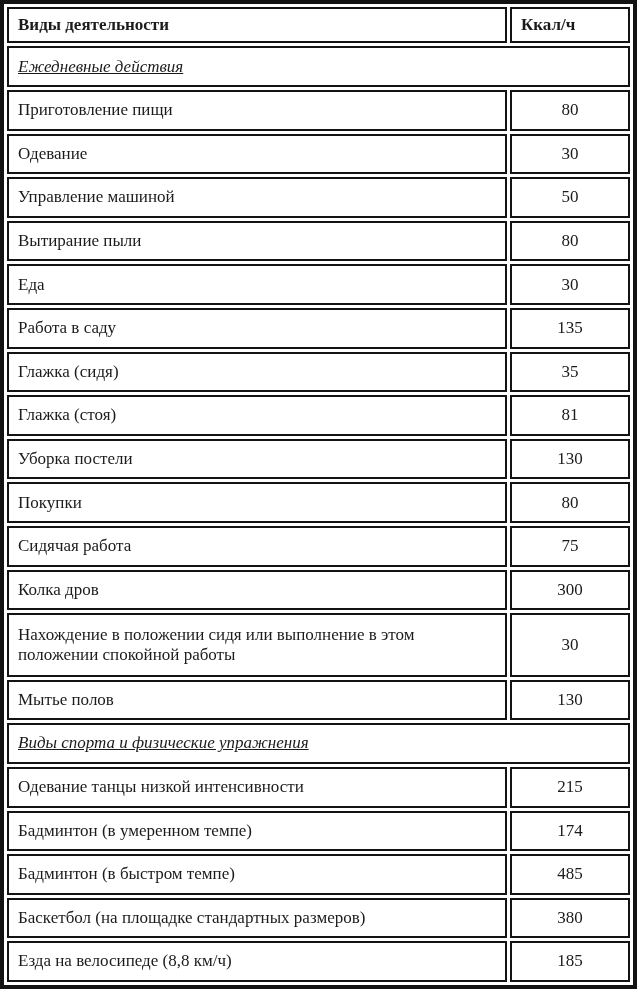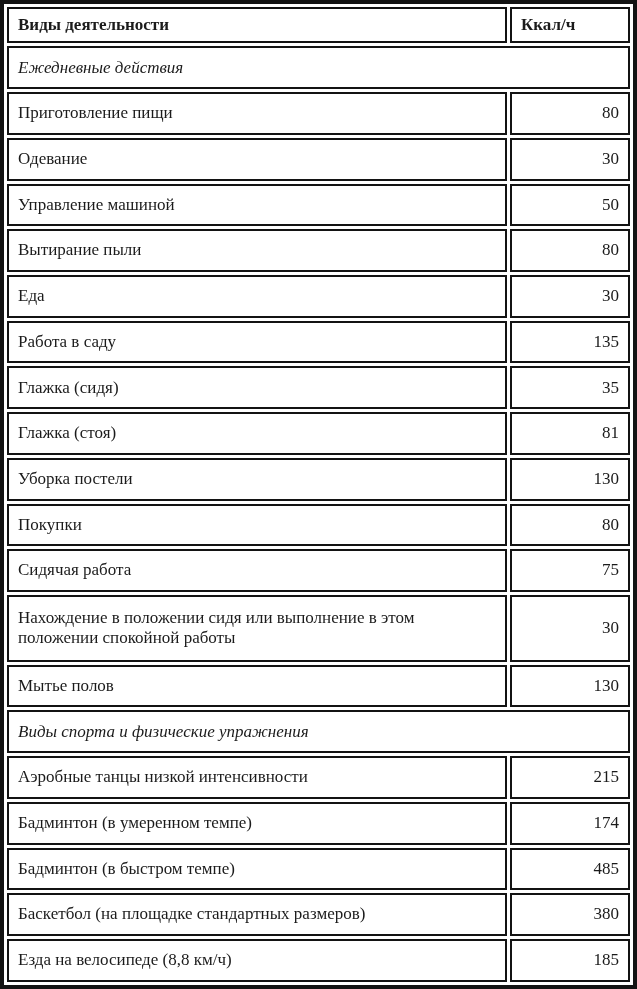--- a/index.html
+++ b/index.html
@@ -40,23 +40,24 @@
     text-align: left;
     vertical-align: middle;
     overflow: hidden;
   }
   .cal-table th {
     font-weight: bold;
   }
   .cal-table td.section-cell {
     font-style: italic;
     font-weight: normal;
+    text-decoration: underline;
   }
   .cal-table td.kcal-cell {
-    text-align: right;
+    text-align: center;
   }
 </style>
 </head>
 <body>
 
 <div class="page">
   <div class="table-frame">
     <table class="cal-table">
       <colgroup>
         <col class="col-activity">
@@ -110,32 +111,36 @@
           </tr>
           <tr>
             <td class="activity-cell">Покупки</td>
             <td class="kcal-cell">80</td>
           </tr>
           <tr>
             <td class="activity-cell">Сидячая работа</td>
             <td class="kcal-cell">75</td>
           </tr>
           <tr>
+            <td class="activity-cell">Колка дров</td>
+            <td class="kcal-cell">300</td>
+          </tr>
+          <tr>
             <td class="activity-cell">Нахождение в положении сидя или выполнение в этом положении спокойной работы</td>
             <td class="kcal-cell">30</td>
           </tr>
           <tr>
             <td class="activity-cell">Мытье полов</td>
             <td class="kcal-cell">130</td>
           </tr>
           <tr>
             <td colspan="2" class="section-cell">Виды спорта и физические упражнения</td>
           </tr>
           <tr>
-            <td class="activity-cell">Аэробные танцы низкой интенсивности</td>
+            <td class="activity-cell">Одевание танцы низкой интенсивности</td>
             <td class="kcal-cell">215</td>
           </tr>
           <tr>
             <td class="activity-cell">Бадминтон (в умеренном темпе)</td>
             <td class="kcal-cell">174</td>
           </tr>
           <tr>
             <td class="activity-cell">Бадминтон (в быстром темпе)</td>
             <td class="kcal-cell">485</td>
           </tr>

